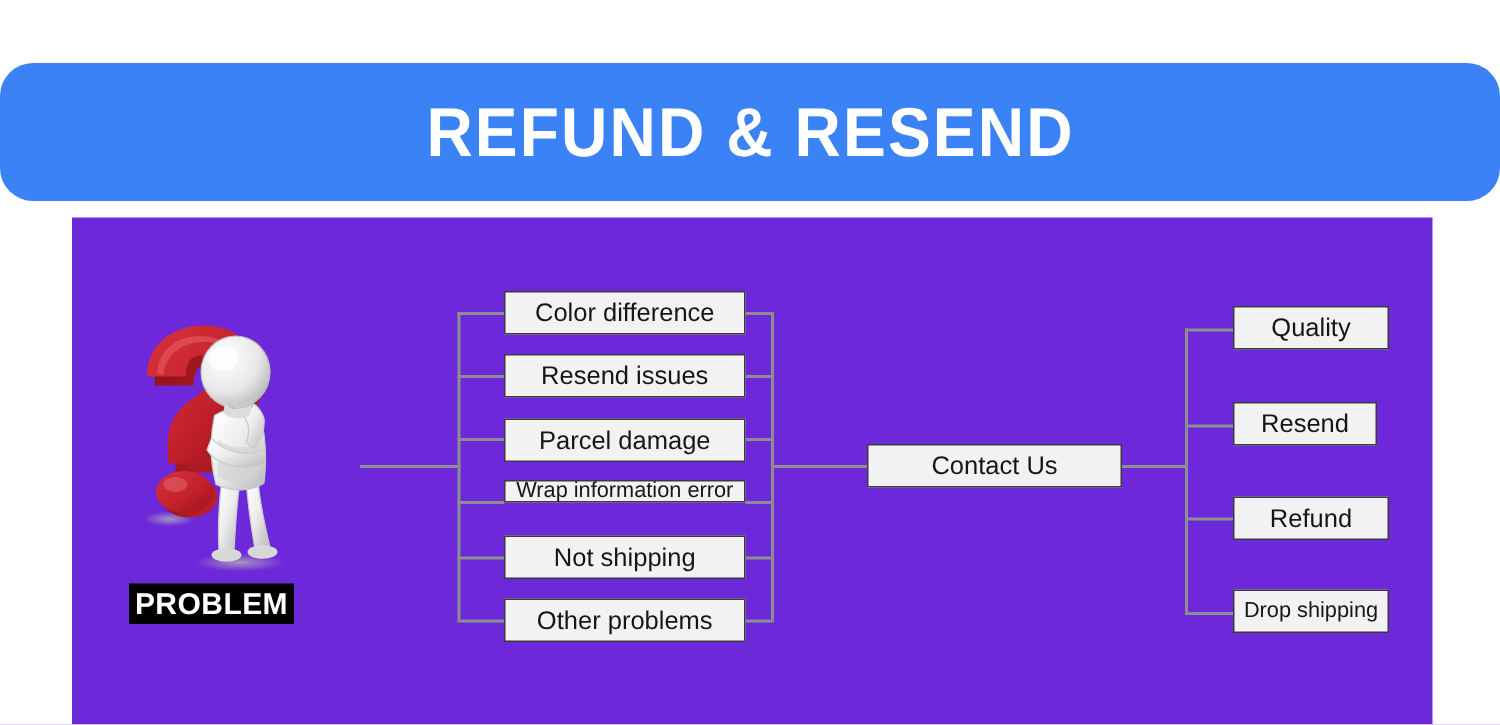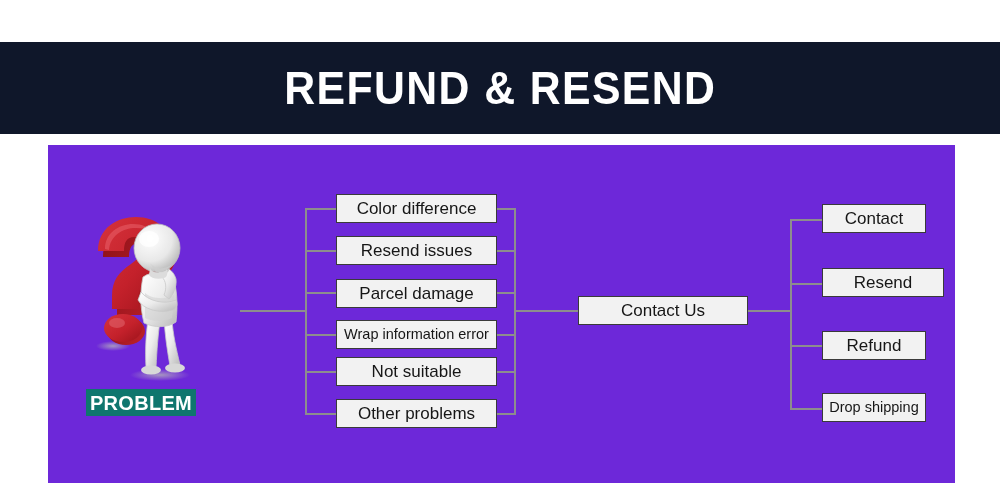--- a/index.html
+++ b/index.html
@@ -19,24 +19,25 @@
     overflow: hidden;
   }
 
   
   #banner {
     position: absolute;
     left: 0;
     top: 42px;
     width: 1000px;
     height: 92px;
-    background: #0f172a;
+    background: #3b82f6;
     display: flex;
     align-items: center;
     justify-content: center;
+    border-radius: 22px;
   }
   #banner-title {
     color: #ffffff;
     font-size: 46px;
     font-weight: bold;
     letter-spacing: 1.5px;
     line-height: 1;
     transform: scaleX(0.93);
     white-space: nowrap;
   }
@@ -65,21 +66,21 @@
     top: 0;
     width: 140px;
     height: 168px;
   }
   #problem-label {
     position: absolute;
     left: 14px;
     top: 174px;
     width: 110px;
     height: 27px;
-    background: #0f766e;
+    background: #000000;
     color: #ffffff;
     font-size: 20px;
     font-weight: bold;
     letter-spacing: 0.3px;
     display: flex;
     align-items: center;
     justify-content: center;
     line-height: 1;
   }
 
@@ -152,31 +153,31 @@
     <div class="line-h" style="left:742px; top:138px; width:32px;"></div>
     <div class="line-h" style="left:742px; top:200px; width:32px;"></div>
     <div class="line-h" style="left:742px; top:263px; width:32px;"></div>
 
     <div class="fbox lg" style="left:288px; top:49px; width:161px; height:29px;">Color difference</div>
 
     <div class="fbox lg" style="left:288px; top:91px; width:161px; height:29px;">Resend issues</div>
 
     <div class="fbox lg" style="left:288px; top:134px; width:161px; height:29px;">Parcel damage</div>
 
-    <div class="fbox sm" style="left:288px; top:175px; width:161px; height:29px;">Wrap information error</div>
-
-    <div class="fbox lg" style="left:288px; top:212px; width:161px; height:29px;">Not suitable</div>
+    <div class="fbox sm" style="left:288px; top:175px; width:161px; height:15px;">Wrap information error</div>
+
+    <div class="fbox lg" style="left:288px; top:212px; width:161px; height:29px;">Not shipping</div>
 
     <div class="fbox lg" style="left:288px; top:254px; width:161px; height:29px;">Other problems</div>
 
     <div class="fbox lg" style="left:530px; top:151px; width:170px; height:29px;">Contact Us</div>
 
-    <div class="fbox lg" style="left:774px; top:59px; width:104px; height:29px;">Contact</div>
-
-    <div class="fbox lg" style="left:774px; top:123px; width:122px; height:29px;">Resend</div>
+    <div class="fbox lg" style="left:774px; top:59px; width:104px; height:29px;">Quality</div>
+
+    <div class="fbox lg" style="left:774px; top:123px; width:96px; height:29px;">Resend</div>
 
     <div class="fbox sm" style="left:774px; top:248px; width:104px; height:29px;">Drop shipping</div>
 
     <div class="fbox lg" style="left:774px; top:186px; width:104px; height:29px;">Refund</div>
 
   </div>
 
   <div id="problem-group">
 
     <div id="problem-art">

